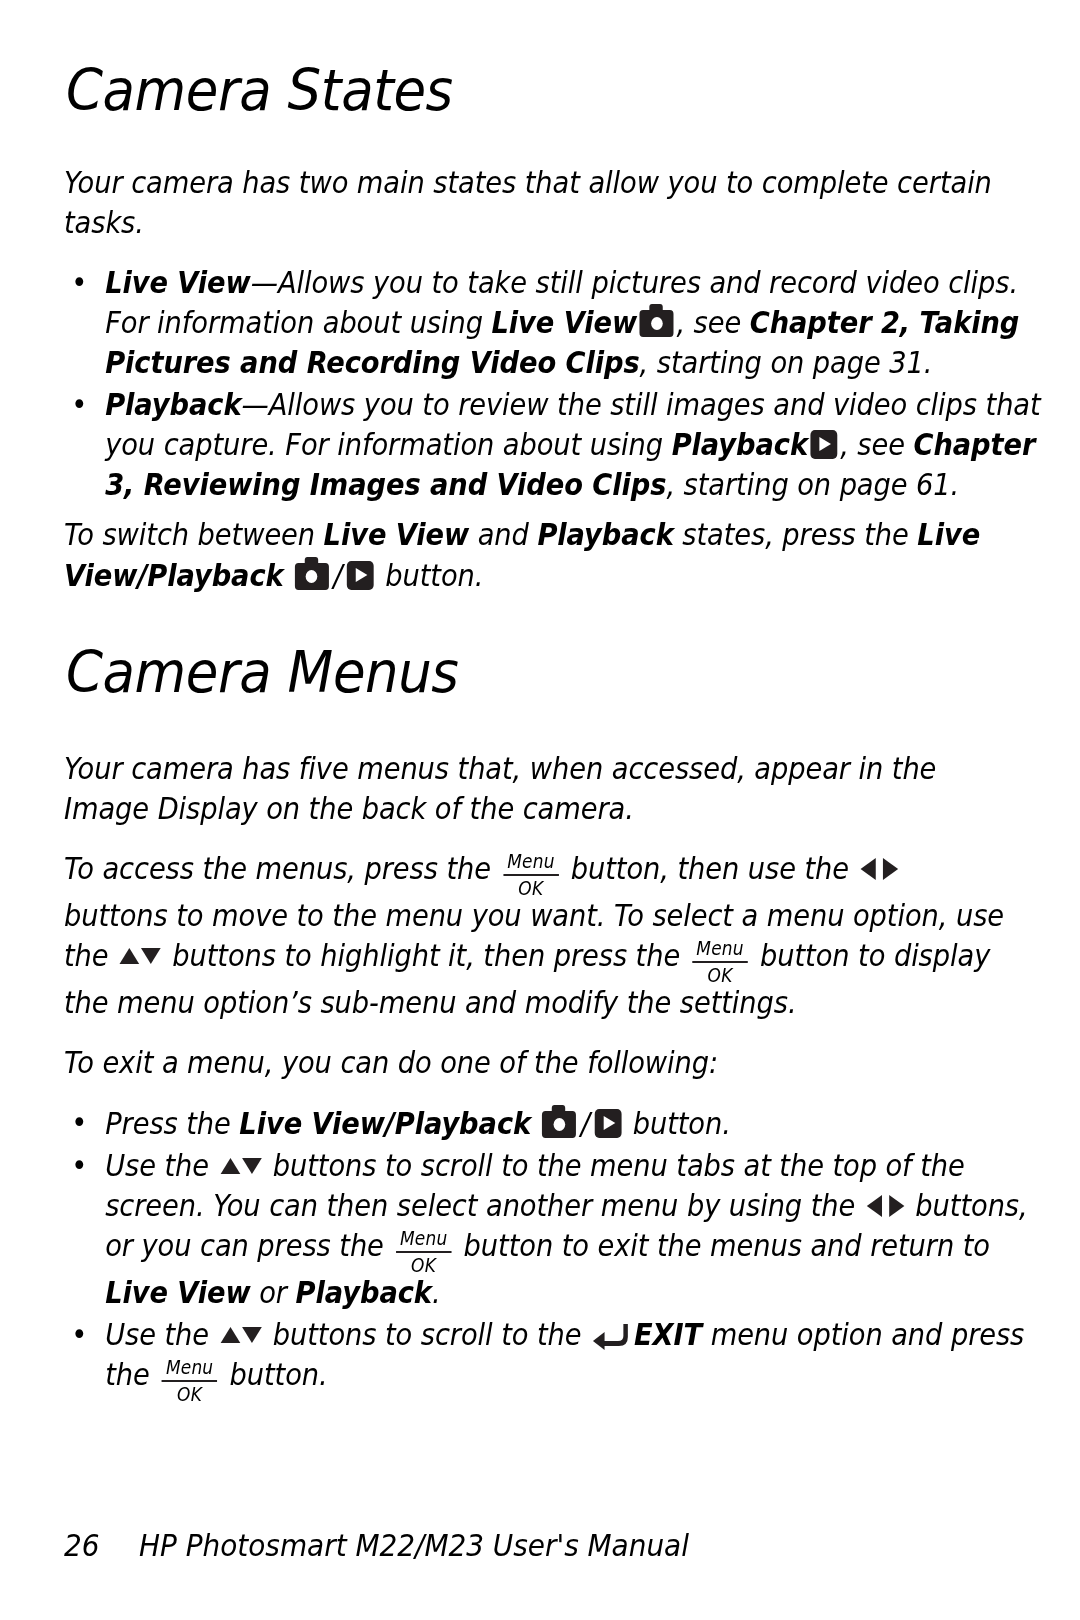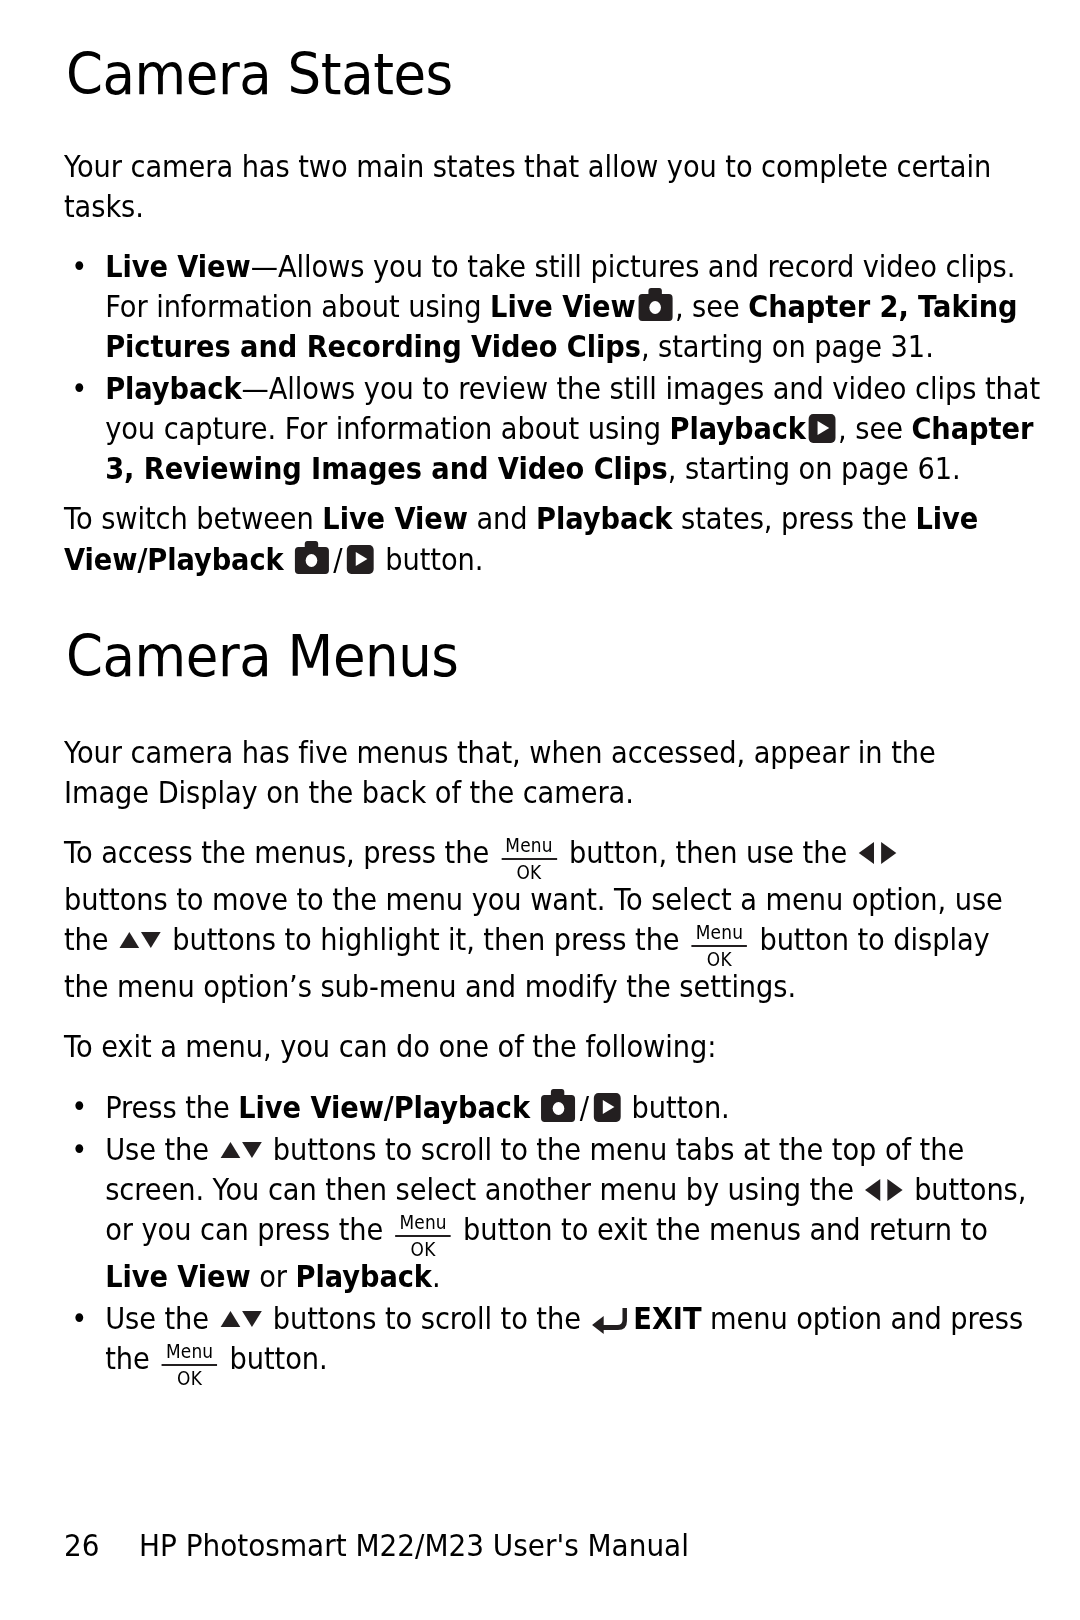--- a/index.html
+++ b/index.html
@@ -13,21 +13,22 @@
     font-family: "Liberation Sans", sans-serif;
     color: #000000;
     position: relative;
     overflow: hidden;
   }
   .page {
     position: relative;
     width: 1080px;
     height: 1620px;
     box-sizing: border-box;
-    padding: 46px 70px 0 64px;
+    padding: 62px 70px 0 64px;
+    font-style: italic;
   }
 
   h1.heading {
     font-family: "DejaVu Sans", sans-serif;
     font-weight: 400;
     font-size: 57px;
     line-height: 1.0;
     letter-spacing: -0.5px;
     margin: 0 0 44px 2px;
     transform: scaleX(0.93);

